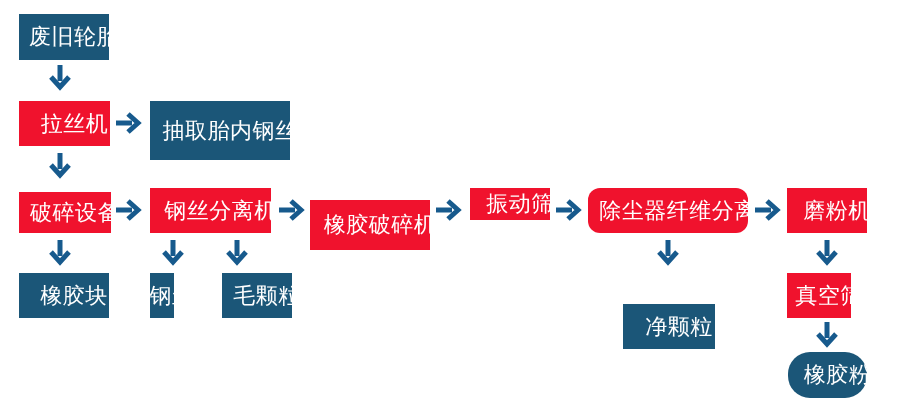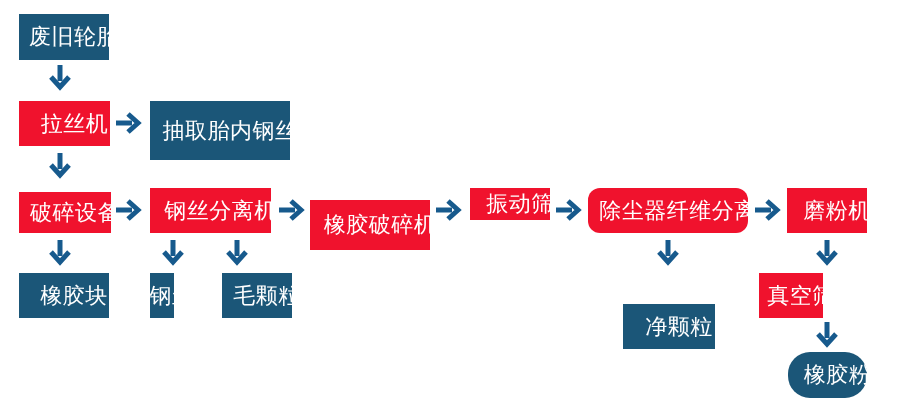--- a/index.html
+++ b/index.html
@@ -51,21 +51,21 @@
   <div class="node" style="left:150px;top:188px;width:121px;height:45px;" data-color="red">钢丝分离机</div>
   <div class="node" style="left:310px;top:200px;width:120px;height:50px;font-family:Liberation Mono, monospace;" data-color="red">橡胶破碎机</div>
   <div class="node" style="left:470px;top:188px;width:80px;height:32px;" data-color="red">振动筛</div>
   <div class="node" style="left:588px;top:188px;width:160px;height:45px;border-radius:12px;" data-color="red">除尘器纤维分离</div>
   <div class="node" style="left:787px;top:188px;width:80px;height:45px;" data-color="red">磨粉机</div>
 
   <div class="node" style="left:19px;top:273px;width:90px;height:45px;text-align:right;" data-color="blue">橡胶块</div>
   <div class="node" style="left:150px;top:273px;width:24px;height:45px;" data-color="blue">钢丝</div>
   <div class="node" style="left:201px;top:273px;width:70px;height:45px;margin-left:21px;" data-color="blue">毛颗粒</div>
   <div class="node" style="left:623px;top:273px;width:92px;height:45px;margin-top:31px;" data-color="blue">净颗粒</div>
-  <div class="node" style="left:759px;top:273px;width:64px;height:45px;" data-color="red">真空筛</div>
+  <div class="node" style="left:787px;top:273px;width:64px;height:45px;" data-color="red">真空筛</div>
 
   <div class="node" style="left:788px;top:352px;width:79px;height:46px;border-radius:22px;" data-color="blue">橡胶粉</div>
 
   <span class="arrow" style="left:48px;top:64px;">
     <svg width="24" height="27" viewBox="0 0 24 27">
       <line x1="12" y1="1" x2="12" y2="17" stroke="#175a8d" stroke-width="5"></line>
       <polyline points="3,13 12,23 21,13" fill="none" stroke="#175a8d" stroke-width="5"></polyline>
     </svg>
   </span>
   <span class="arrow" style="left:48px;top:152px;">

